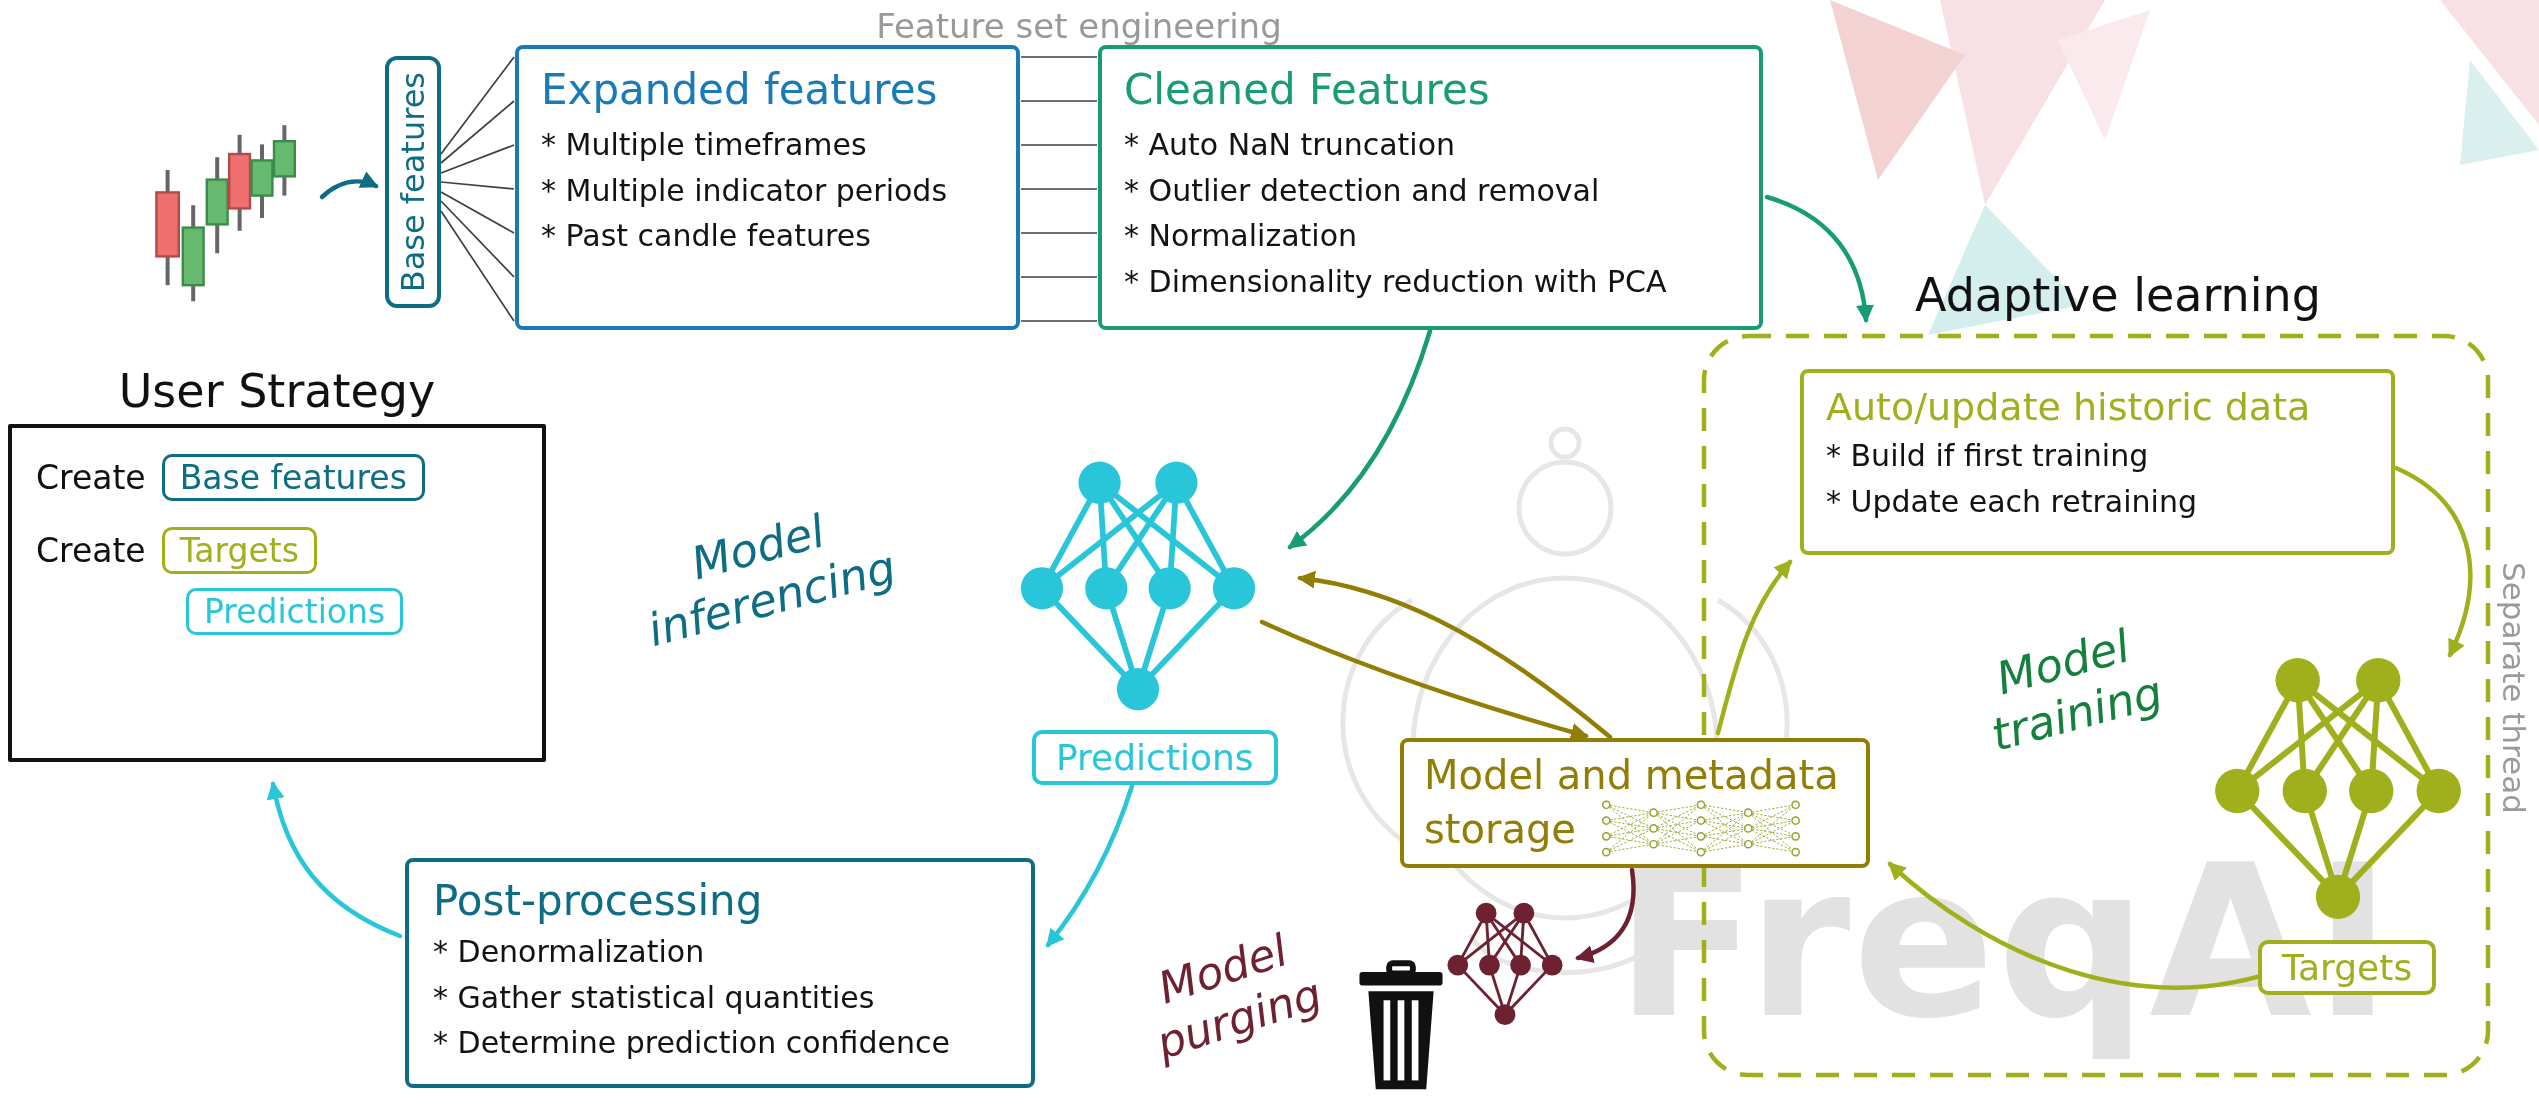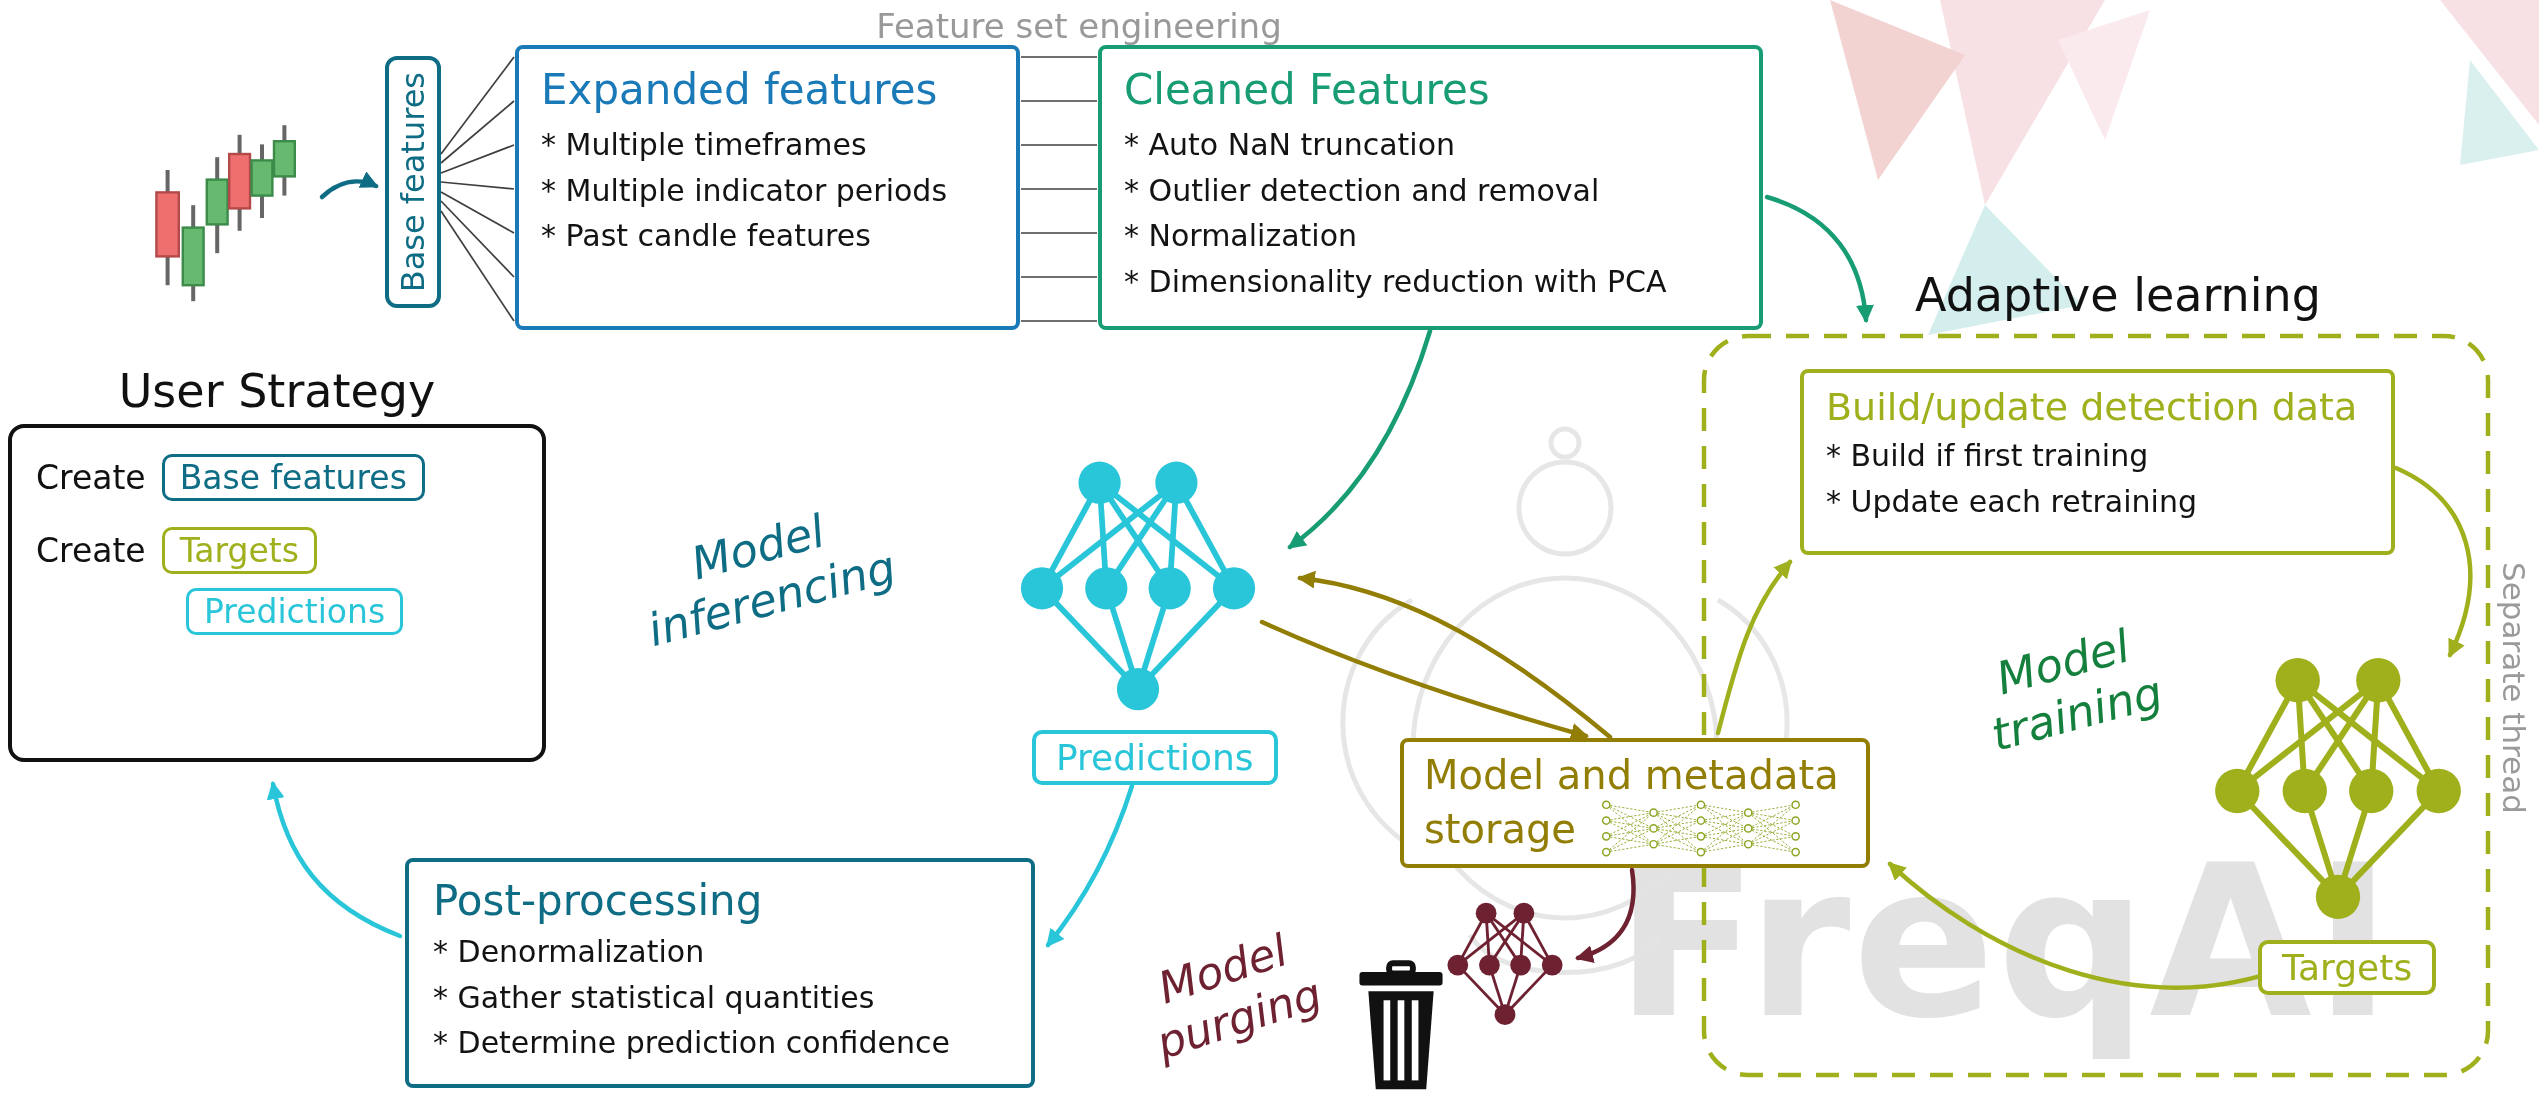--- a/index.html
+++ b/index.html
@@ -208,21 +208,21 @@
   <div class="panel b-green" style="left:1098px;top:45px;width:665px;height:285px">
     <div class="panel-title t-green">Cleaned Features</div>
     <div class="panel-item">* Auto NaN truncation</div>
     <div class="panel-item">* Outlier detection and removal</div>
     <div class="panel-item">* Normalization</div>
     <div class="panel-item">* Dimensionality reduction with PCA</div>
   </div>
 
   <div class="big-title" style="left:8px;top:364px;width:538px;text-align:center"><span>User Strategy</span></div>
 
-  <div class="panel b-black" style="left:8px;top:424px;width:538px;height:338px;border-radius:16px;padding:26px 24px 0 24px">
+  <div class="panel b-black" style="left:8px;top:424px;width:538px;height:338px;border-radius:2px;padding:26px 24px 0 24px">
     <div class="us-row">
       <span>Create</span>
       <span class="chip teal">Base features</span>
     </div>
     <div class="us-row" style="margin-top:26px">
       <span>Create</span>
       <span class="chip olive">Targets</span>
     </div>
     <div class="us-row" style="margin-top:14px;margin-left:150px">
       <span class="chip cyan">Predictions</span>
@@ -332,21 +332,21 @@
     </g>
   </svg>
 
   <svg class="nn" style="left:1446px;top:898px;color:#6e2231" width="118" height="130" viewBox="0 0 250 275">
     <use href="#nn-sym"></use>
   </svg>
 
   <div class="big-title" style="left:1915px;top:268px"><span>Adaptive learning</span></div>
 
   <div class="panel b-olive" style="left:1800px;top:369px;width:595px;height:186px;padding:12px 22px">
-    <div class="t-olive" style="font-size:38px;margin-bottom:4px">Build/update detection data</div>
+    <div class="t-olive" style="font-size:38px;margin-bottom:4px">Auto/update historic data</div>
     <div class="panel-item">* Build if first training</div>
     <div class="panel-item">* Update each retraining</div>
   </div>
 
   <div class="rot-label t-dgreen" style="left:1940px;top:635px;width:260px;transform:rotate(-15deg)"><span>Model training</span></div>
 
   <svg class="nn" style="left:2212px;top:648px;color:#9fb01c" width="252" height="277" viewBox="0 0 250 275">
     <use href="#nn-sym"></use>
   </svg>
 

